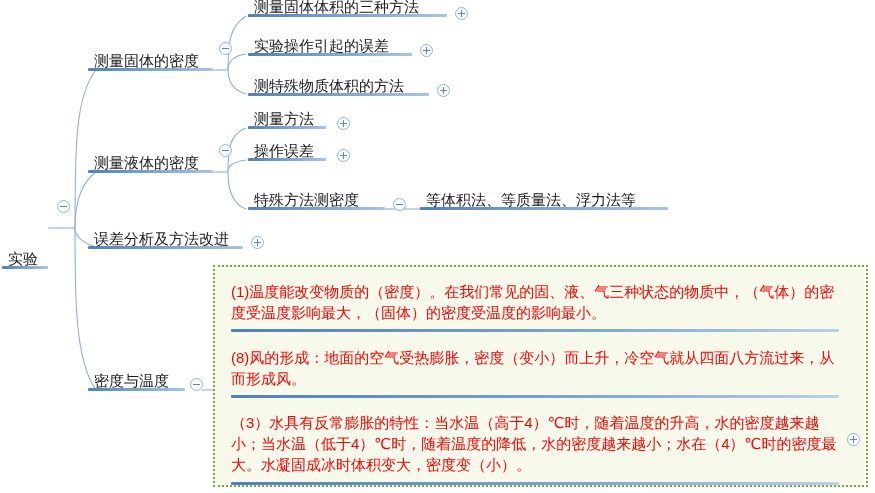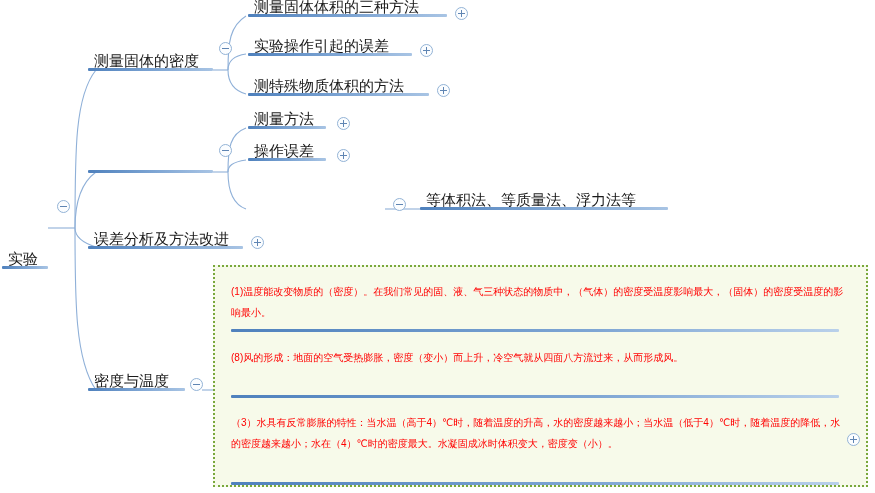--- a/index.html
+++ b/index.html
@@ -34,21 +34,21 @@
   }
   .tg.plus::after{
     content:"";position:absolute;left:5px;top:2px;width:1px;height:7px;background:#5f85b3;
   }
 
   
   #notebox{
     position:absolute;left:213px;top:265px;width:655px;height:222px;
     background:#f7faea;border:2px dotted #79a83c;box-sizing:border-box;
   }
-  .para{position:absolute;color:#ff0000;font-size:10px;line-height:21px;}
+  .para{position:absolute;color:#ff0000;font-size:15px;line-height:21px;}
   .para .pbar{
     position:absolute;left:0;height:3px;border-radius:1px;
     background:linear-gradient(to right,#4f81bd 0%,#7fa6d4 60%,#b9d0ea 100%);
   }
 </style>
 </head>
 <body>
 
 <div id="canvas">
 
@@ -107,35 +107,40 @@
   <div class="tg plus" style="left:420px;top:44px;"></div>
 
   <div class="node" style="left:248px;top:72px;width:181px;height:24px;">
     <div class="bar" style="width:181px;"></div>
     <span class="lbl">测特殊物质体积的方法</span>
   </div>
   <div class="tg plus" style="left:437px;top:84px;"></div>
 
   <div class="node" style="left:88px;top:149px;width:125px;height:24px;">
     <div class="bar" style="width:125px;"></div>
+    <span class="lbl">测量液体的密度</span>
   </div>
   <div class="tg" style="left:219px;top:144px;"></div>
 
   <div class="node" style="left:248px;top:105px;width:78px;height:24px;">
     <div class="bar" style="width:78px;"></div>
     <span class="lbl">测量方法</span>
   </div>
   <div class="tg plus" style="left:337px;top:117px;"></div>
 
   <div class="node" style="left:248px;top:137px;width:78px;height:24px;">
     <div class="bar" style="width:78px;"></div>
     <span class="lbl">操作误差</span>
   </div>
   <div class="tg plus" style="left:337px;top:149px;"></div>
 
+  <div class="node" style="left:248px;top:186px;width:137px;height:24px;">
+    <div class="bar" style="width:137px;"></div>
+    <span class="lbl">特殊方法测密度</span>
+  </div>
   <div class="tg" style="left:393px;top:198px;"></div>
 
   <div class="node" style="left:420px;top:186px;width:248px;height:24px;">
     <div class="bar" style="width:248px;"></div>
     <span class="lbl">等体积法、等质量法、浮力法等</span>
   </div>
 
   <div class="node" style="left:88px;top:225px;width:155px;height:24px;">
     <div class="bar" style="width:155px;"></div>
     <span class="lbl">误差分析及方法改进</span>

